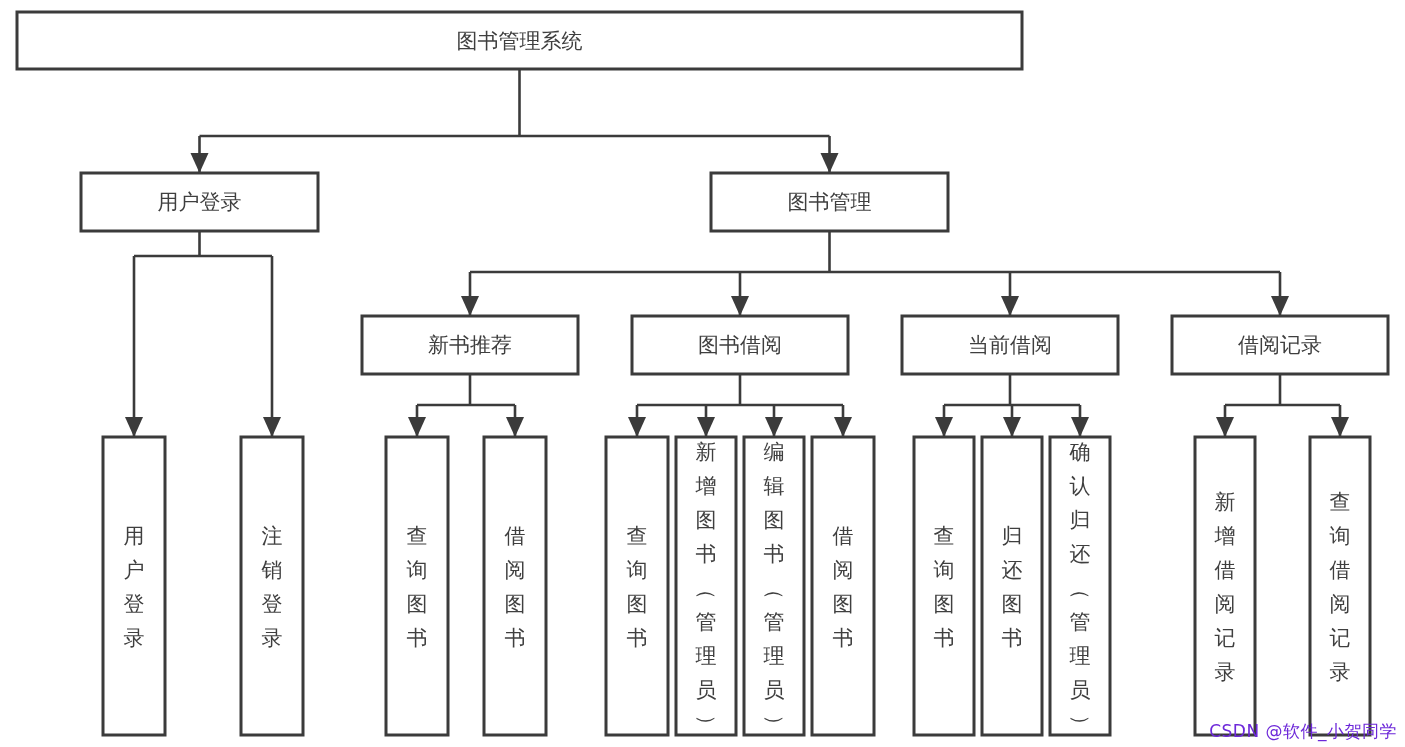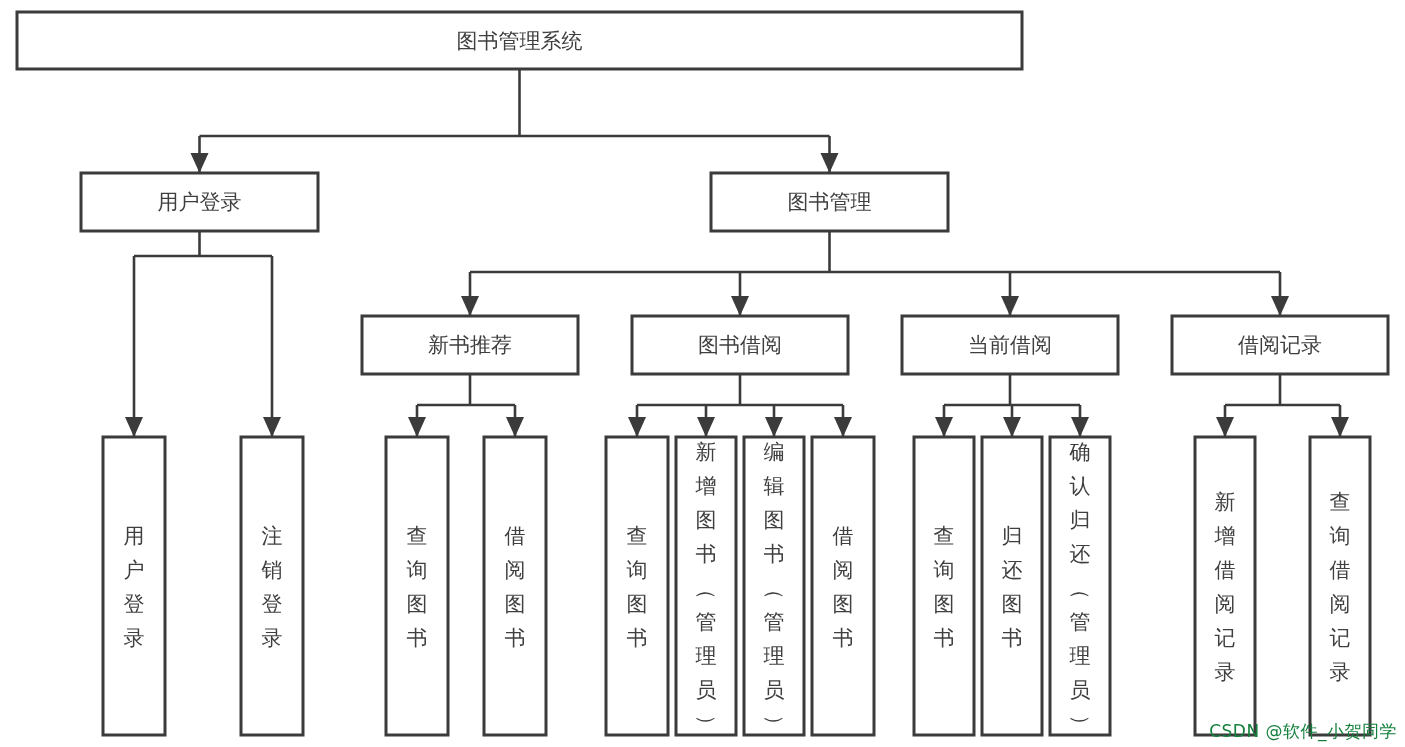--- a/index.html
+++ b/index.html
@@ -24,21 +24,21 @@
     font-family:"DejaVu Sans","Liberation Sans",sans-serif;
     font-size:21px;
   }
   .edge{
     stroke:#3b3b3b;stroke-width:2.6;fill:none;stroke-linecap:butt;
   }
   .arrow-head{fill:#3b3b3b;stroke:none;}
   .watermark{
     position:absolute;right:8px;bottom:4px;
     font-family:"DejaVu Sans","Liberation Sans",sans-serif;
-    font-size:17px;color:#15803d;white-space:nowrap;
+    font-size:17px;color:#6d28d9;white-space:nowrap;
     letter-spacing:0.5px;user-select:none;
   }
 </style>
 </head>
 <body>
 
 <svg id="canvas" viewBox="0 0 1405 747" xmlns="http://www.w3.org/2000/svg">
   <g id="edges-layer">
       <path d="M 519.5 69 L 519.5 136" class="edge" stroke="#3b3b3b"></path>
       <path d="M 199.5 136 L 829.5 136" class="edge" stroke="#3b3b3b"></path>

